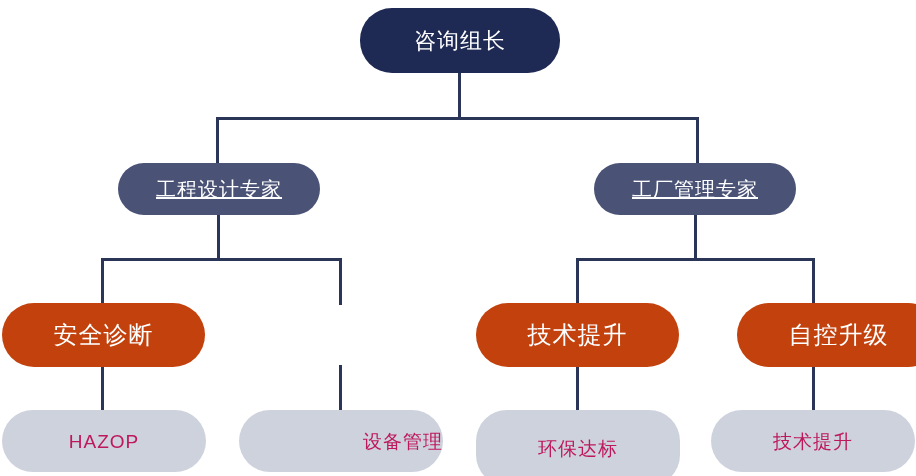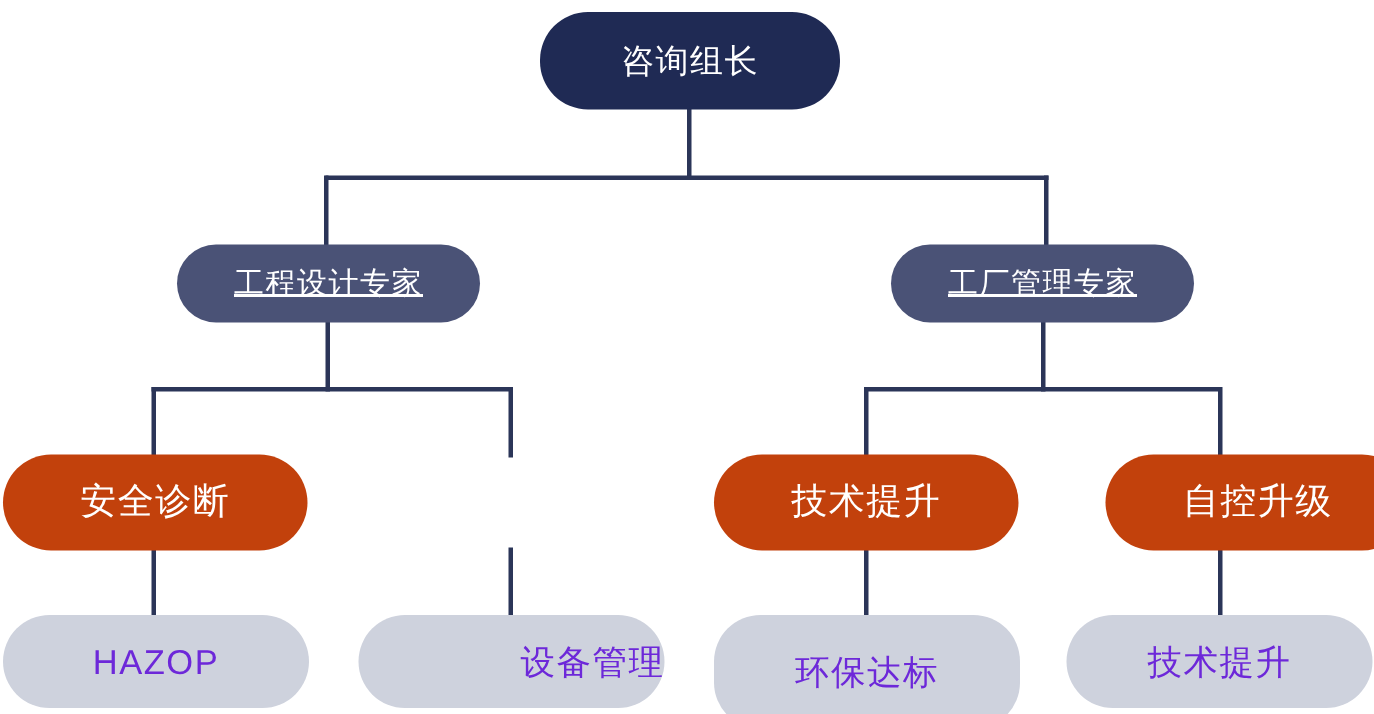--- a/index.html
+++ b/index.html
@@ -59,23 +59,23 @@
   
   .lvl3 {
     background: #c2410c;
     color: #ffffff;
     border-radius: 32px;
     font-size: 24px;
   }
   
   .lvl4 {
     background: #ced2dd;
-    color: #6d28d9;
+    color: #be185d;
     border-radius: 31px;
-    font-size: 23px;
+    font-size: 19px;
   }
 </style>
 </head>
 <body>
 
 <div id="org-chart">
 
   <div class="conn conn-v" style="left:458px; top:71px; height:48px;"></div>
 
   <div class="conn conn-h" style="left:217px; top:117px; width:482px;"></div>

